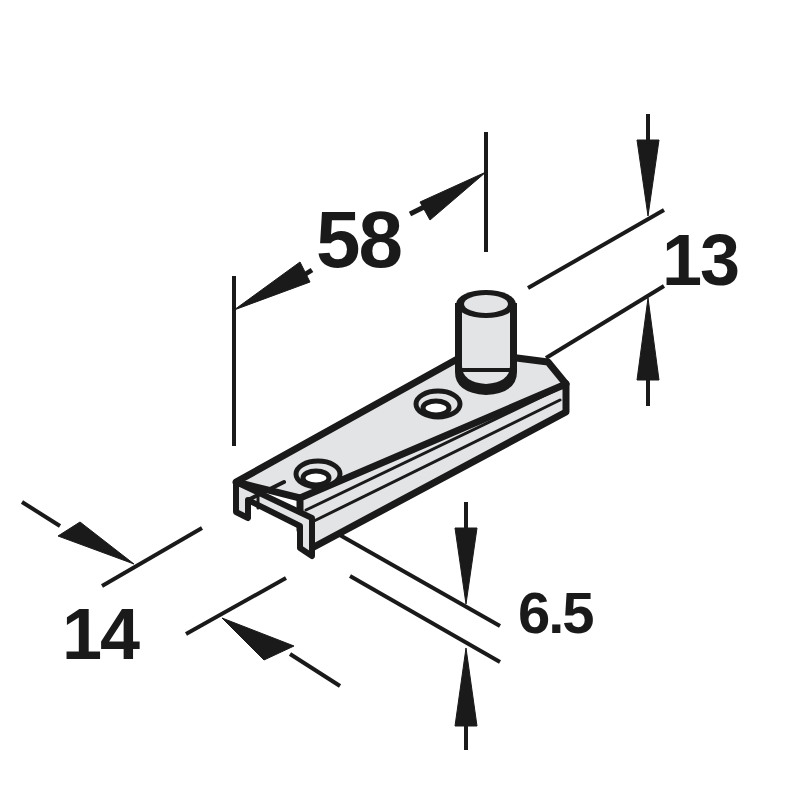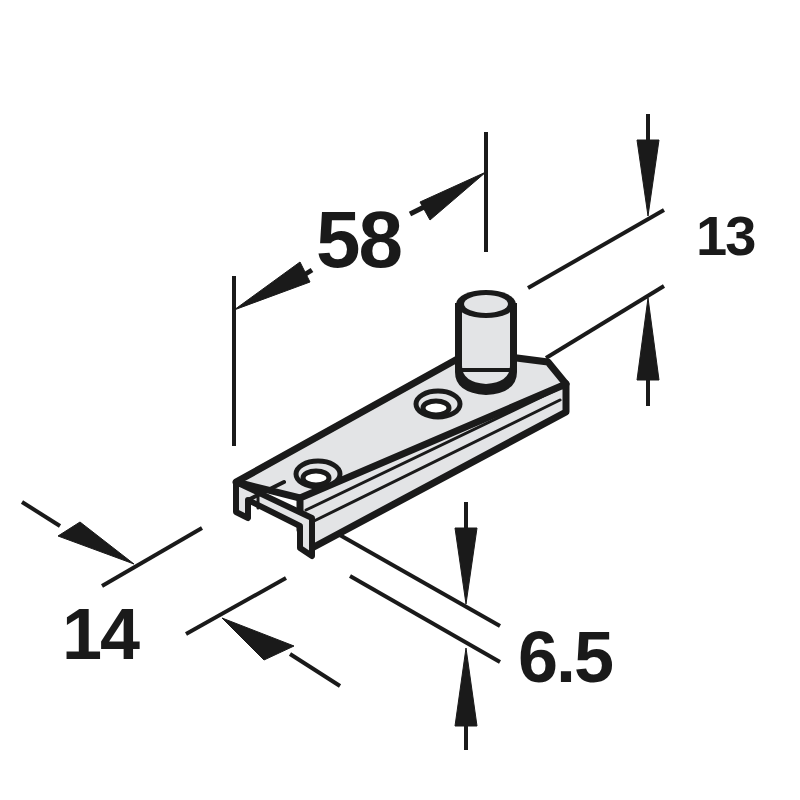--- a/index.html
+++ b/index.html
@@ -8,23 +8,23 @@
     .dim-label {
       position: absolute;
       font-family: "Liberation Sans", sans-serif;
       font-weight: bold;
       color: #1a1a1a;
       line-height: 1;
       letter-spacing: -2px;
       white-space: nowrap;
     }
     #lbl-58 { left: 316px; top: 200px; font-size: 80px; }
-    #lbl-13 { left: 662px; top: 208px; font-size: 56px; margin-left: 34px; }
+    #lbl-13 { left: 662px; top: 224px; font-size: 72px; }
     #lbl-14 { left: 62px;  top: 598px; font-size: 72px; }
-    #lbl-65 { left: 518px; top: 621px; font-size: 72px; }
+    #lbl-65 { left: 518px; top: 584px; font-size: 58px; }
   </style>
 </head>
 <body>
 
 <div id="canvas">
   <svg width="800" height="800" viewBox="0 0 800 800" xmlns="http://www.w3.org/2000/svg">
     <defs>
       <marker id="arrow" viewBox="0 0 10 10" refX="10" refY="5" markerWidth="12" markerHeight="6" orient="auto" markerUnits="userSpaceOnUse">
       </marker>
     </defs>

